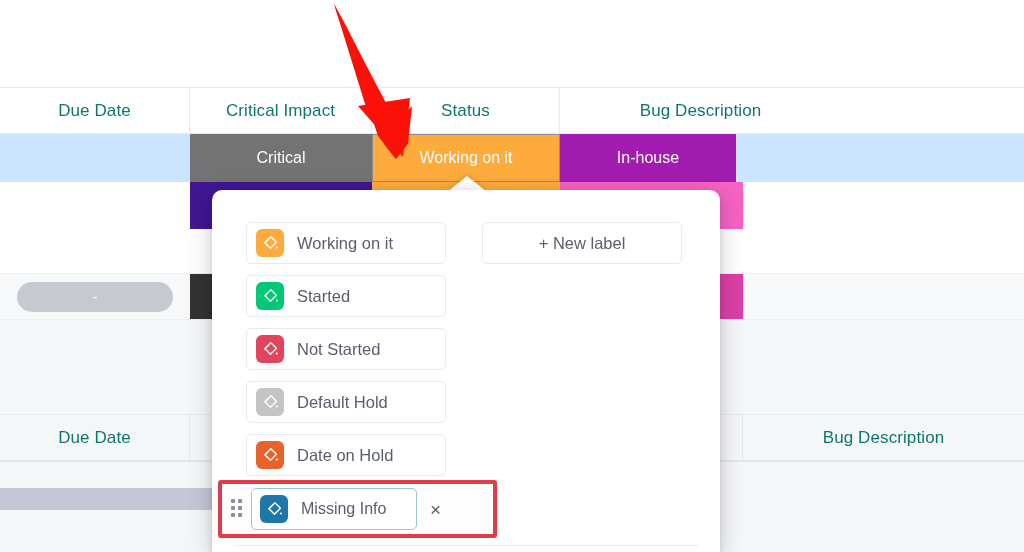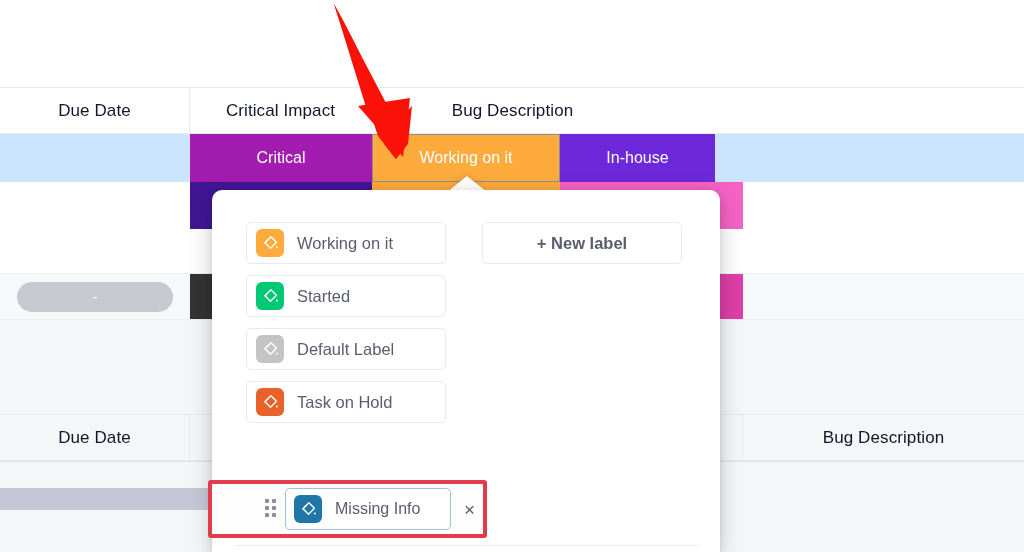--- a/index.html
+++ b/index.html
@@ -20,21 +20,21 @@
     border-top: 1px solid #e6e9ef;
     border-bottom: 1px solid #e6e9ef;
     display: flex;
   }
   .hdr-row.top { top: 87px; height: 47px; }
   .hdr-row.bottom { top: 414px; height: 47px; background: #f5f6f8; }
 
   .hdr-cell {
     height: 100%;
     display: flex; align-items: center; justify-content: center;
-    color: #0f172a;
+    color: #0f766e;
     font-size: 17px;
     letter-spacing: .1px;
     border-right: 1px solid #e6e9ef;
     white-space: nowrap;
     overflow: hidden;
   }
 
   .data-row { position: absolute; left: 0; width: 1024px; display: flex; }
   .cell {
     height: 100%;
@@ -116,21 +116,21 @@
     color: #5a5d6e;
     white-space: nowrap;
   }
 
   .new-label-btn {
     position: absolute; left: 270px; top: 32px;
     width: 200px; height: 42px;
     border: 1px solid #e8eaee; border-radius: 5px;
     background: #ffffff;
     display: flex; align-items: center; justify-content: center;
-    font-size: 16.5px; color: #5a5d6e; font-weight: bold;
+    font-size: 16.5px; color: #5a5d6e;
   }
 
   
   .edit-row {
     position: absolute; left: 6px; top: 286px;
     width: 254px; height: 56px;
     border: 4px solid #e03c4c;
     border-radius: 3px;
     background: #fdfdfd;
     display: flex; align-items: center;
@@ -173,28 +173,29 @@
   <div class="board">
 
     <div class="filler" style="top:320px;height:94px;"></div>
     <div class="bottom-band"></div>
     <div class="below-line"></div>
     <div class="scroll-track"></div>
 
     <div class="hdr-row top">
       <div class="hdr-cell" style="width:190px">Due Date</div>
       <div class="hdr-cell" style="width:182px">Critical Impact</div>
+      <div class="hdr-cell" style="width:188px">Status</div>
       <div class="hdr-cell" style="width:281px;border-right:none">Bug Description</div>
     </div>
 
     <div class="data-row row1">
       <div class="cell plain" style="width:190px;background:#cce5ff"></div>
-      <div class="cell" style="width:182px;background:#a21caf">Critical</div>
+      <div class="cell" style="width:182px;background:#737373">Critical</div>
       <div class="cell" style="width:188px;background:#fdab3d;border:1px solid #8f8f8f">Working on it</div>
-      <div class="cell" style="width:155px;background:#6d28d9">In-house</div>
+      <div class="cell" style="width:176px;background:#a21caf">In-house</div>
       <div class="cell plain" style="width:281px;background:#cce5ff"></div>
     </div>
 
     <div class="data-row row2">
       <div class="cell plain" style="width:190px;background:#ffffff"></div>
       <div class="cell" style="width:182px;background:#401694"></div>
       <div class="cell" style="width:188px;background:#fdab3d"></div>
       <div class="cell" style="width:183px;background:#f562c4"></div>
       <div class="cell plain" style="width:281px;background:#ffffff"></div>
     </div>
@@ -247,51 +248,61 @@
         <span class="swatch" style="background:#00c875">
           <svg viewBox="0 0 24 24" fill="none" stroke="#ffffff" stroke-width="1.7" stroke-linecap="round" stroke-linejoin="round">
             <path d="M12.5 3.5 L5 11 l7 7 7.5-7.5z"></path>
             <path d="M5 11 L9 7"></path>
             <circle cx="20" cy="17" r="1.3" fill="#ffffff" stroke="none"></circle>
           </svg>
         </span>
         <span class="label-text">Started</span>
       </div>
 
+      <div class="label-item">
+        <span class="swatch" style="background:#e2445c">
+          <svg viewBox="0 0 24 24" fill="none" stroke="#ffffff" stroke-width="1.7" stroke-linecap="round" stroke-linejoin="round">
+            <path d="M12.5 3.5 L5 11 l7 7 7.5-7.5z"></path>
+            <path d="M5 11 L9 7"></path>
+            <circle cx="20" cy="17" r="1.3" fill="#ffffff" stroke="none"></circle>
+          </svg>
+        </span>
+        <span class="label-text">Not Started</span>
+      </div>
 
       <div class="label-item">
         <span class="swatch" style="background:#c4c4c4">
           <svg viewBox="0 0 24 24" fill="none" stroke="#ffffff" stroke-width="1.7" stroke-linecap="round" stroke-linejoin="round">
             <path d="M12.5 3.5 L5 11 l7 7 7.5-7.5z"></path>
             <path d="M5 11 L9 7"></path>
             <circle cx="20" cy="17" r="1.3" fill="#ffffff" stroke="none"></circle>
           </svg>
         </span>
-        <span class="label-text">Default Label</span>
+        <span class="label-text">Default Hold</span>
       </div>
 
       <div class="label-item">
         <span class="swatch" style="background:#e8622a">
           <svg viewBox="0 0 24 24" fill="none" stroke="#ffffff" stroke-width="1.7" stroke-linecap="round" stroke-linejoin="round">
             <path d="M12.5 3.5 L5 11 l7 7 7.5-7.5z"></path>
             <path d="M5 11 L9 7"></path>
             <circle cx="20" cy="17" r="1.3" fill="#ffffff" stroke="none"></circle>
           </svg>
         </span>
-        <span class="label-text">Task on Hold</span>
+        <span class="label-text">Date on Hold</span>
       </div>
 
     </div>
 
     <div class="new-label-btn">+ New label</div>
 
     <div class="panel-divider"></div>
   </div>
 
-  <div class="edit-row" style="left:208px; top:480px; width:279px; height:58px;padding-left:44px;">
+  <div class="edit-row" style="left:218px; top:480px; width:279px; height:58px;">
     <span class="drag-handle">
       <i></i>
         <i></i>
         <i></i>
         <i></i>
         <i></i>
         <i></i>
     </span>
     <span class="edit-field">
       <span class="swatch" style="background:#1f76a8">

